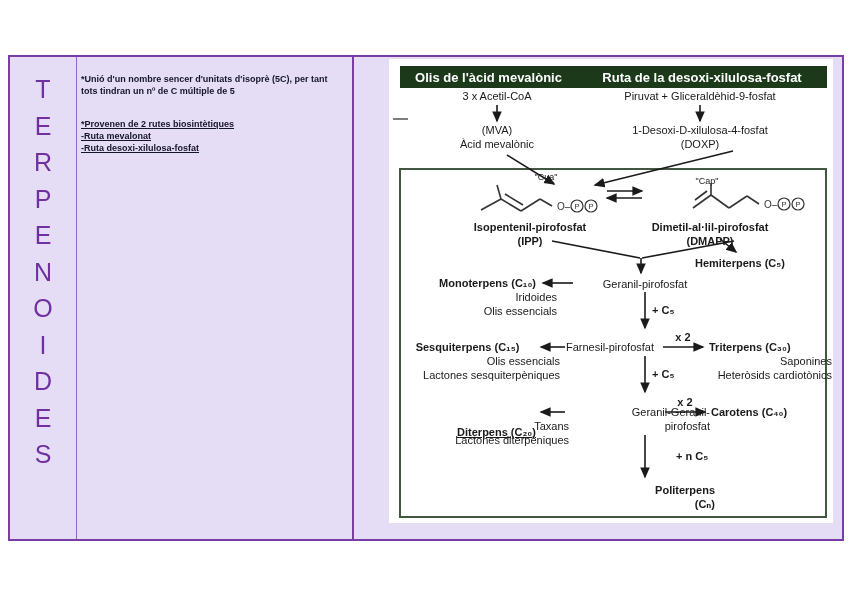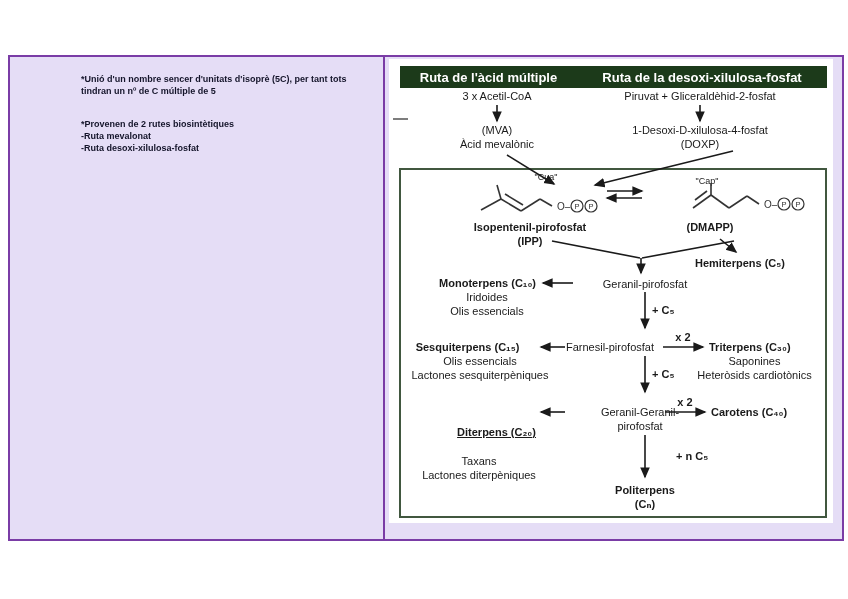--- a/index.html
+++ b/index.html
@@ -6,69 +6,72 @@
   body { font-family:"Liberation Sans","DejaVu Sans",sans-serif; background:#fff; }
   #page { position:relative; width:848px; height:599px; background:#ffffff; overflow:hidden; }
 
   
   #notes-table { position:absolute; left:8px; top:55px; width:836px; height:486px;
     border:2px solid #7a3ca6; background:#e5ddf6; }
   #title-col { position:absolute; left:0; top:0; bottom:0; width:67px;
     border-right:1px solid #9166bb; }
   #title-word { width:22px; margin:14px auto 0; font-size:25px; line-height:36.5px;
     color:#7030a0; text-align:center; word-break:break-all; }
-  #notes-col { position:absolute; left:68px; top:0; bottom:0; width:307px;
+  #notes-col { position:absolute; left:68px; top:0; bottom:0; width:276px;
     border-right:2px solid #7a3ca6; padding:16px 6px 0 3px;
     font-size:9px; font-weight:bold; line-height:12px; color:#14142a; }
   .note-p { white-space:pre-line; }
   .note-p.p1 { margin-bottom:21px; }
-  .note-p.p2 { margin-bottom:33px; }
+  .note-p.p2 { margin-bottom:33px;text-decoration:underline; }
 
   
   #diagram { position:absolute; left:389px; top:59px; width:444px; height:464px;
     background:#ffffff; font-size:11px; color:#1a1a1a; }
   .abs { position:absolute; }
   .ctr { text-align:center; }
   .rgt { text-align:right; }
   .bold { font-weight:bold; }
-  .pre { white-space:pre-line; }
+  .pre { white-space:pre-line;text-align:right; }
   .lh { line-height:14px; }
   .hdr { position:absolute; top:7px; height:22px; background:#1c3a1a; color:#fff;
     font-weight:bold; font-size:13px; display:flex; align-items:center; justify-content:center; }
   .tag-lbl { font-size:9px; color:#222; text-align:center; }
   #stray-dash { position:absolute; left:4px; top:59px; width:15px; height:2px; background:#7d7d7d; }
   #pathway-box { position:absolute; left:10px; top:109px; width:428px; height:350px;
     border:2px solid #41573f; }
   svg text { font-family:"Liberation Sans","DejaVu Sans",sans-serif; }
 </style>
 </head>
 <body>
 
 <div id="page">
 
   <div id="notes-table">
 
+    <div id="title-col">
+      <div id="title-word">TERPENOIDES</div>
+    </div>
 
     <div id="notes-col">
       <div class="note-p p1">*Unió d'un nombre sencer d'unitats d'isoprè (5C), per tant tots tindran un nº de C múltiple de 5</div>
       <div class="note-p p2">*Provenen de 2 rutes biosintètiques
 -Ruta mevalonat
 -Ruta desoxi-xilulosa-fosfat</div>
     </div>
   </div>
 
   <div id="diagram">
 
-    <div class="hdr" style="left:11px; width:177px;">Ruta de l'àcid múltiple</div>
+    <div class="hdr" style="left:11px; width:177px;">Olis de l'àcid mevalònic</div>
     <div class="hdr" style="left:188px; width:250px;">Ruta de la desoxi-xilulosa-fosfat</div>
 
     <div id="stray-dash"></div>
 
     <div class="abs ctr lh" style="left:28px; top:30px; width:160px;">3 x Acetil-CoA</div>
-    <div class="abs ctr lh" style="left:211px; top:30px; width:200px;">Piruvat + Gliceraldèhid-2-fosfat</div>
+    <div class="abs ctr lh" style="left:211px; top:30px; width:200px;">Piruvat + Gliceraldèhid-9-fosfat</div>
 
     <div class="abs ctr lh" style="left:28px; top:64px; width:160px;">
       <div>(MVA)</div>
       <div>Àcid mevalònic</div>
     </div>
     <div class="abs ctr lh" style="left:211px; top:64px; width:200px;">
       <div>1-Desoxi-D-xilulosa-4-fosfat</div>
       <div>(DOXP)</div>
     </div>
 
@@ -107,20 +110,21 @@
       <text x="110.5" y="26" font-size="7.5" fill="#333">P</text>
       <circle cx="127" cy="23" r="6" stroke="#333" stroke-width="1.2" fill="none"></circle>
       <text x="124.5" y="26" font-size="7.5" fill="#333">P</text>
     </svg>
 
     <div class="abs ctr lh bold" style="left:71px; top:161px; width:140px;">
       <div>Isopentenil-pirofosfat</div>
       <div>(IPP)</div>
     </div>
     <div class="abs ctr lh bold" style="left:241px; top:161px; width:160px;">
+      <div>Dimetil-al·lil-pirofosfat</div>
       <div>(DMAPP)</div>
     </div>
 
     <div class="abs ctr lh bold" style="left:281px; top:197px; width:140px;">Hemiterpens (C₅)</div>
 
     <div class="abs ctr lh" style="left:186px; top:218px; width:140px;">Geranil-pirofosfat</div>
     <div class="abs rgt lh bold" style="left:20px; top:217px; width:127px;">Monoterpens (C₁₀)</div>
     <div class="abs ctr lh pre" style="left:28px; top:231px; width:140px;">Iridoides
 Olis essencials</div>
     <div class="abs bold lh" style="left:263px; top:244px;">+ C₅</div>
@@ -133,21 +137,21 @@
 Lactones sesquiterpèniques</div>
     <div class="abs ctr lh pre" style="left:288px; top:295px; width:155px;">Saponines
 Heteròsids cardiotònics</div>
     <div class="abs bold lh" style="left:263px; top:308px;">+ C₅</div>
 
     <div class="abs rgt lh bold" style="left:40px; top:366px; width:107px;text-decoration:underline;">Diterpens (C₂₀)</div>
     <div class="abs ctr lh pre" style="left:181px; top:346px; width:140px;">Geranil-Geranil-
 pirofosfat</div>
     <div class="abs ctr lh bold" style="left:281px; top:336px; width:30px;">x 2</div>
     <div class="abs lh bold" style="left:322px; top:346px;">Carotens (C₄₀)</div>
-    <div class="abs ctr lh pre" style="left:10px; top:360px; width:160px;margin-top:35px;">Taxans
+    <div class="abs ctr lh pre" style="left:20px; top:360px; width:160px;">Taxans
 Lactones diterpèniques</div>
     <div class="abs bold lh" style="left:263px; top:390px;margin-left:24px;">+ n C₅</div>
 
     <div class="abs ctr lh pre bold" style="left:186px; top:424px; width:140px;">Politerpens
 (Cₙ)</div>
 
     <svg class="abs" style="left:0; top:0; pointer-events:none;" width="444" height="464" viewBox="0 0 444 464">
       <defs>
         <marker id="ah" markerWidth="8" markerHeight="8" refX="6" refY="3" orient="auto">
           <path d="M0,0 L7,3 L0,6 z" fill="#1a1a1a"></path>

